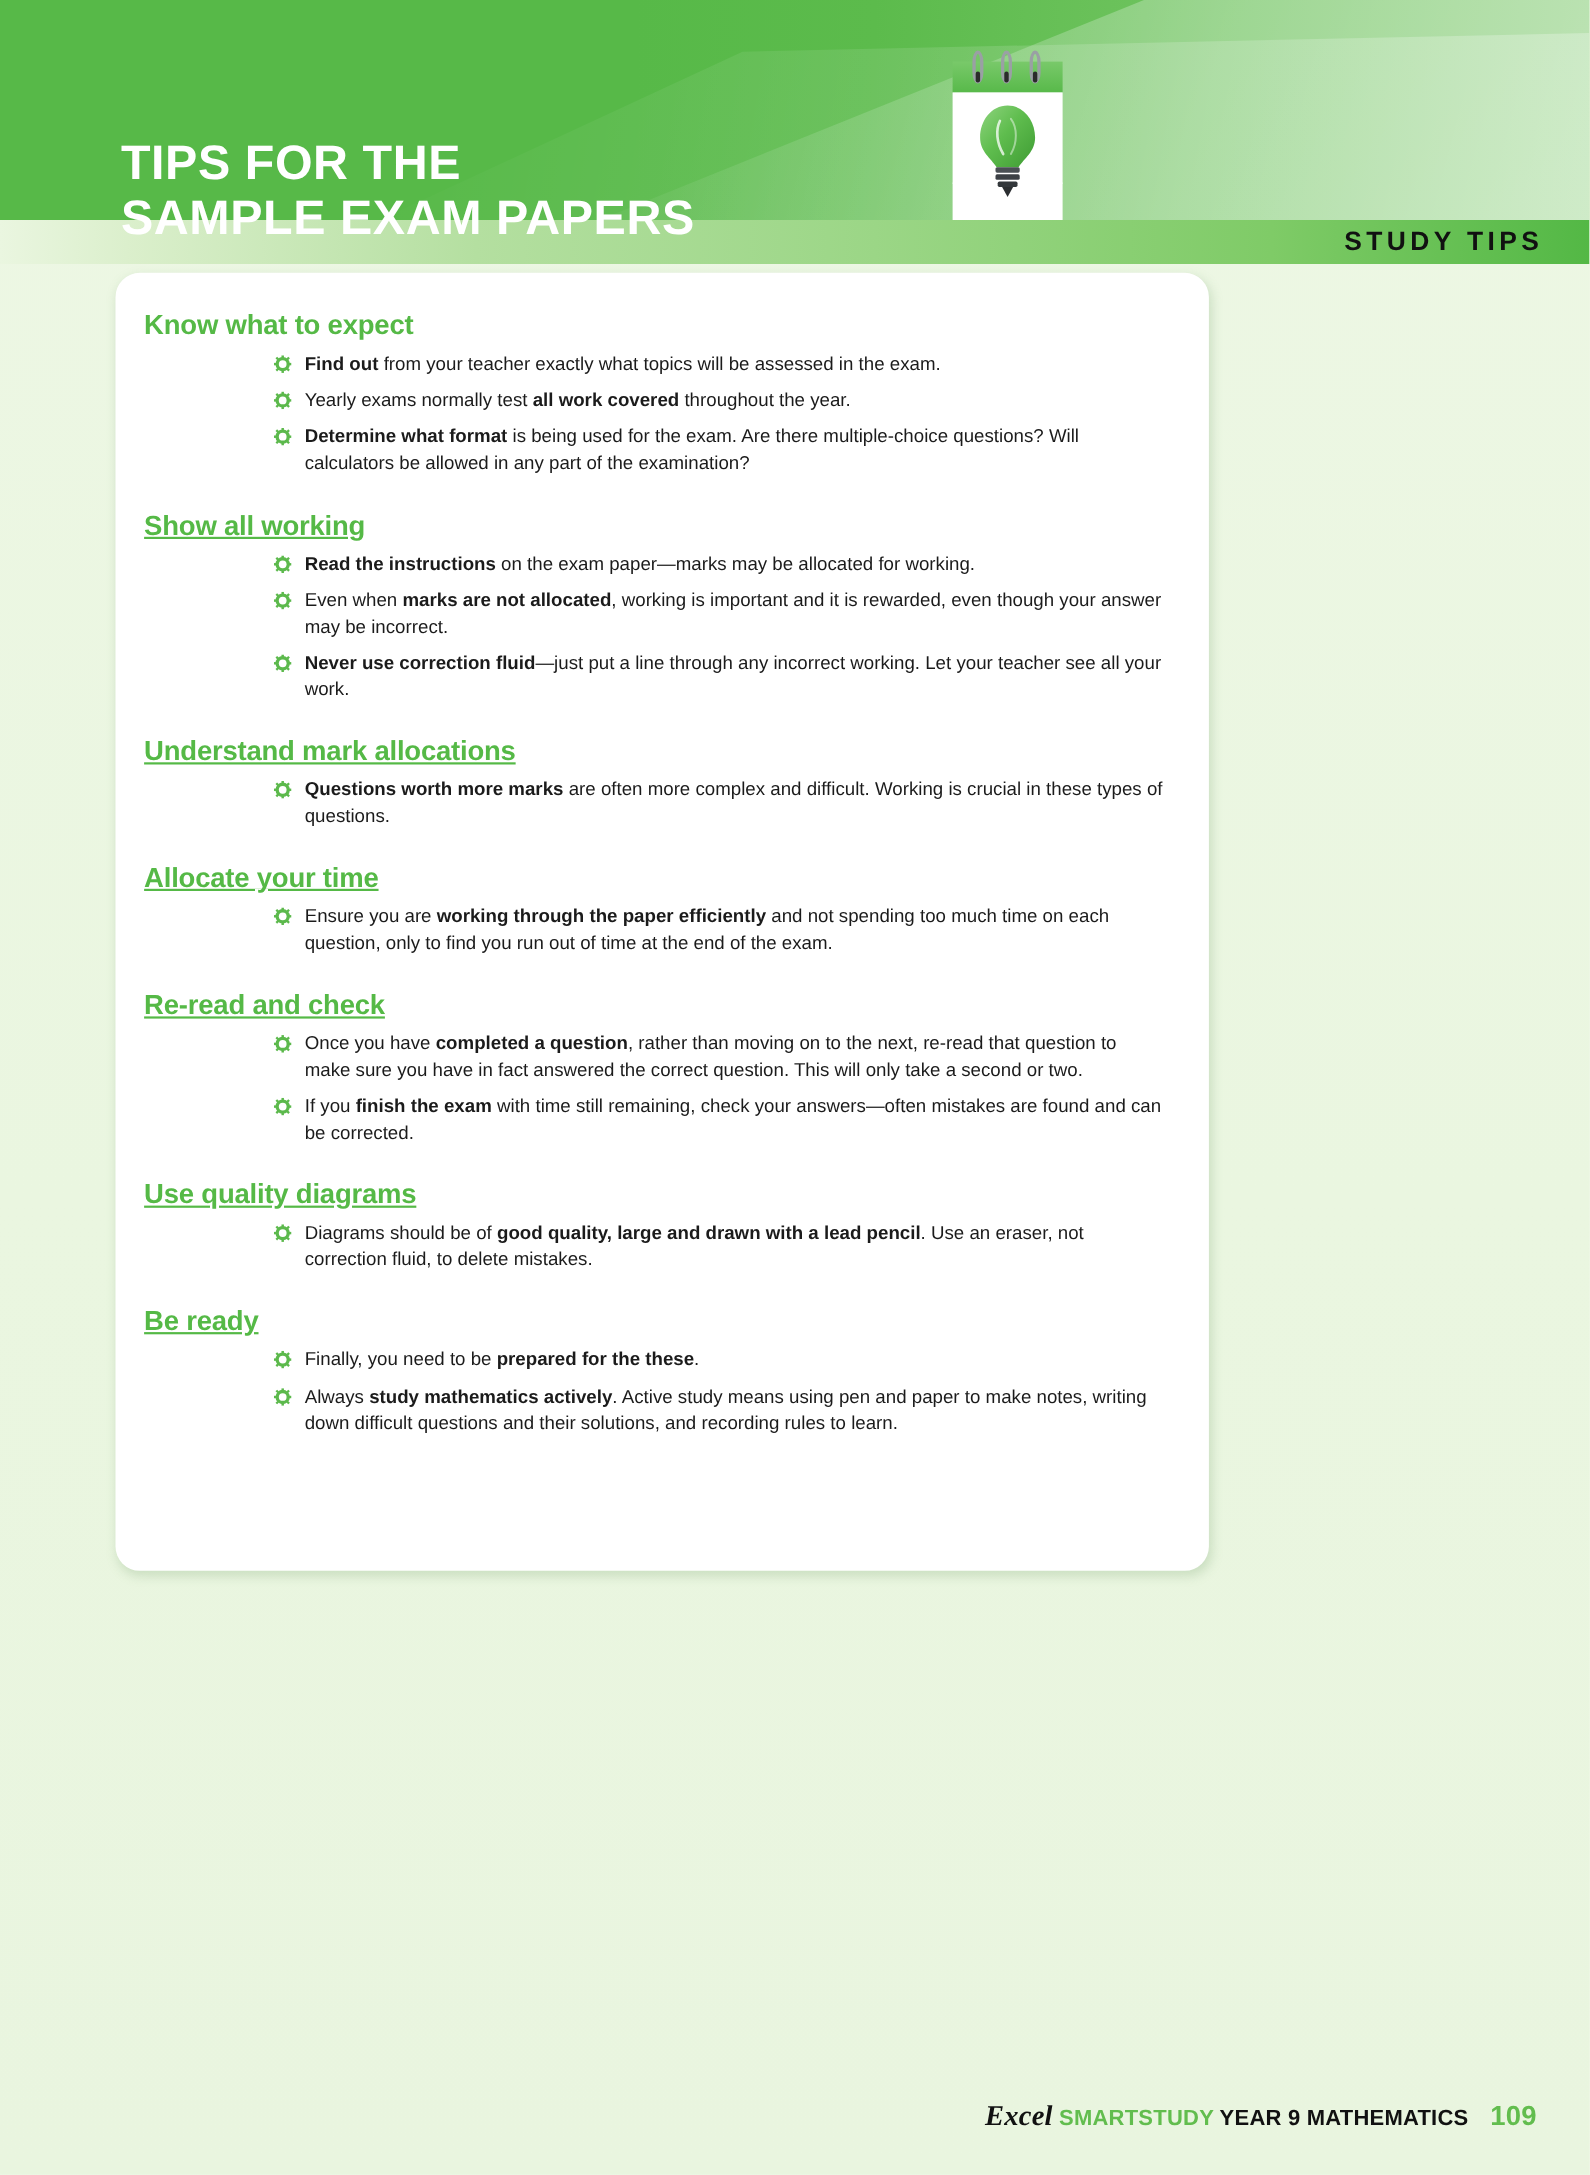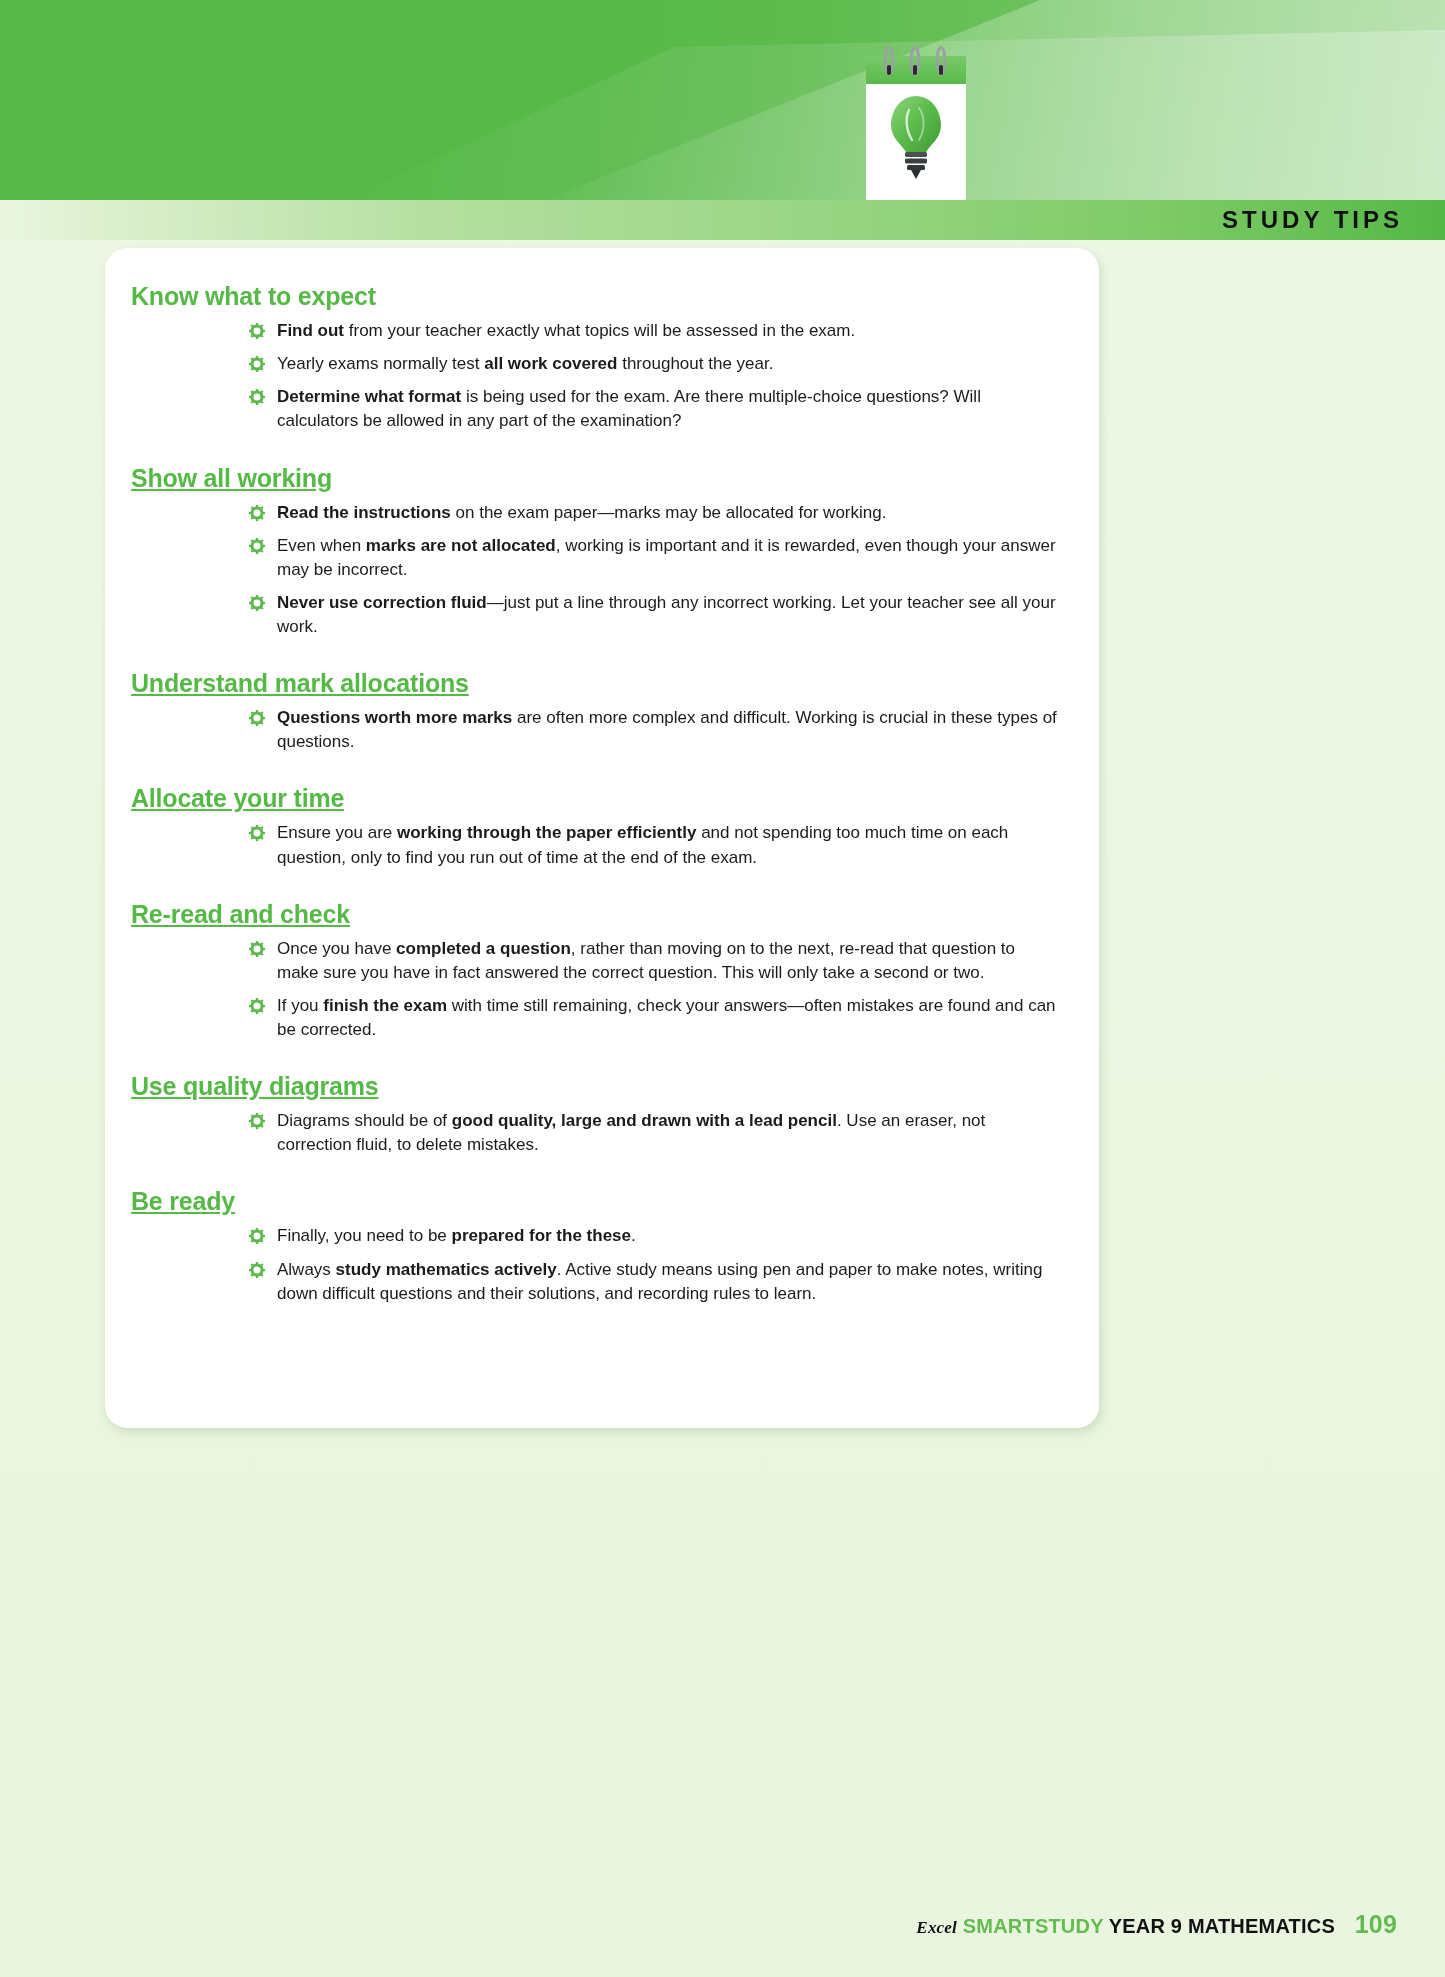--- a/index.html
+++ b/index.html
@@ -200,40 +200,44 @@
     color: #111111;
     letter-spacing: 0.2px;
     font-family: "Liberation Sans", sans-serif;
     white-space: nowrap;
   }
   .footer .excel {
     font-family: "Liberation Serif", serif;
     font-style: italic;
     font-weight: bold;
     color: #111111;
-    font-size: 17px;
+    font-size: 26px;
   }
   .footer .smartstudy { color: #62bd4e; }
   .footer .subject { color: #111111; }
   .footer .pageno {
     color: #62bd4e;
     font-size: 25px;
     margin-left: 14px;
   }
 </style>
 </head>
 <body>
 
 <div class="page">
 
   <div class="header">
     <div class="wedge"></div>
     <div class="wedge2"></div>
   </div>
 
+  <h1 class="header-title">
+    <span>TIPS FOR THE</span>
+    <span class="l2">SAMPLE EXAM PAPERS</span>
+  </h1>
 
   <div class="notepad">
     <div class="pad-top"></div>
     <div class="pad-body"></div>
     <div class="ring r1"></div>
     <div class="ring r2"></div>
     <div class="ring r3"></div>
     <svg class="bulb" width="62" height="86" viewBox="0 0 62 86">
       <defs>
         <linearGradient id="bulbG" x1="0" y1="0" x2="1" y2="1">

